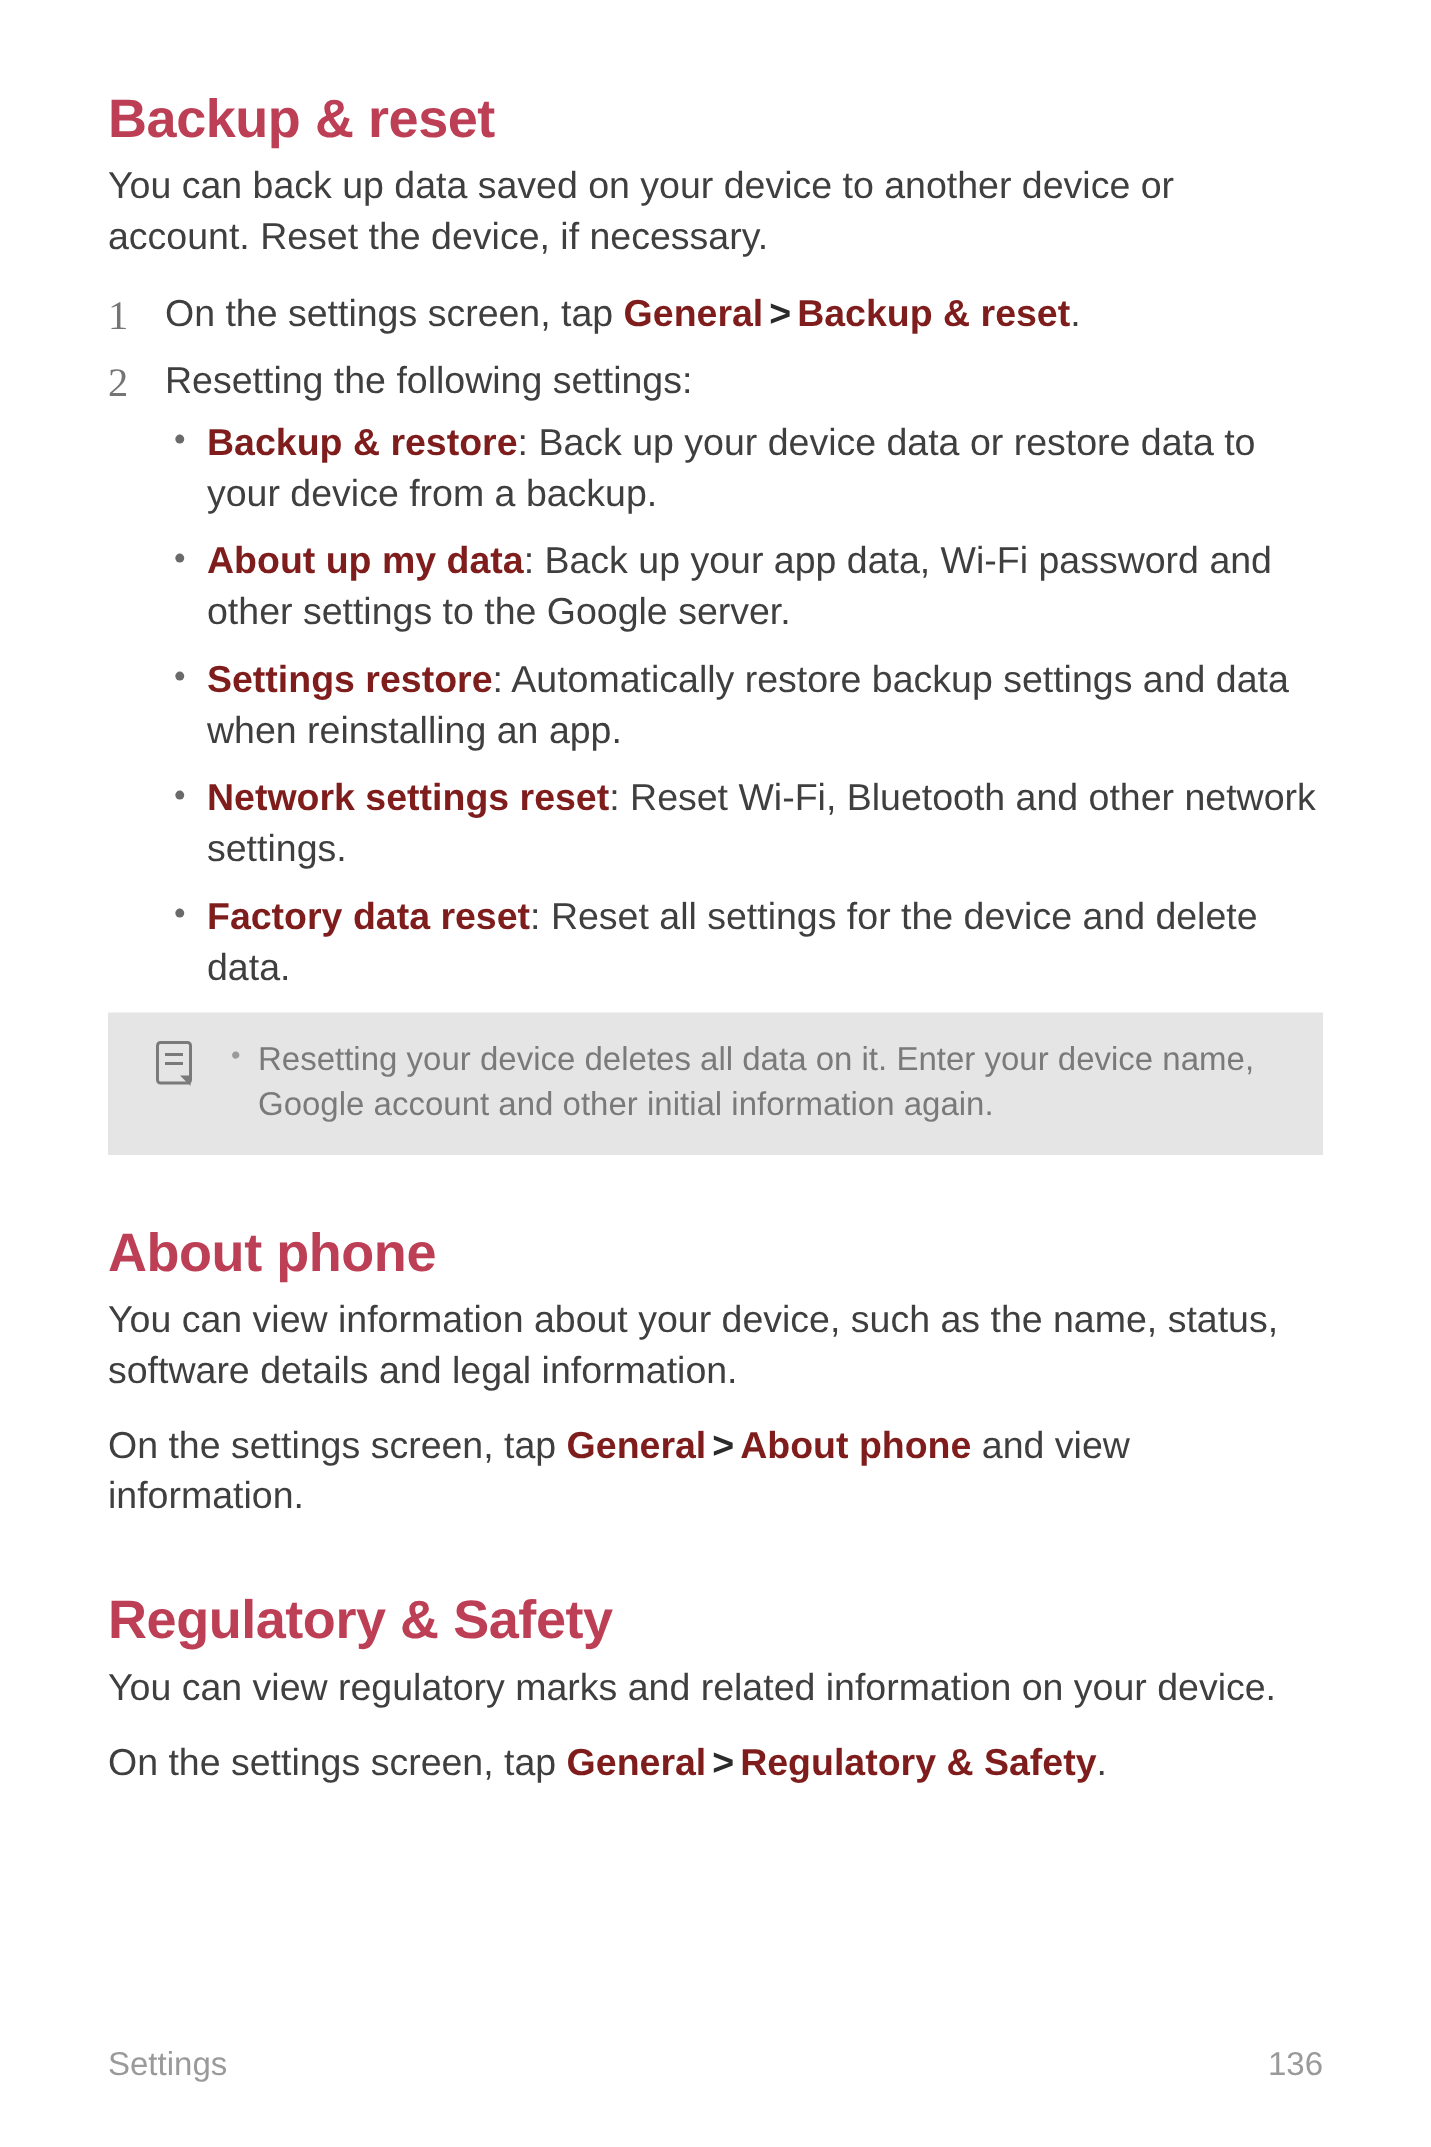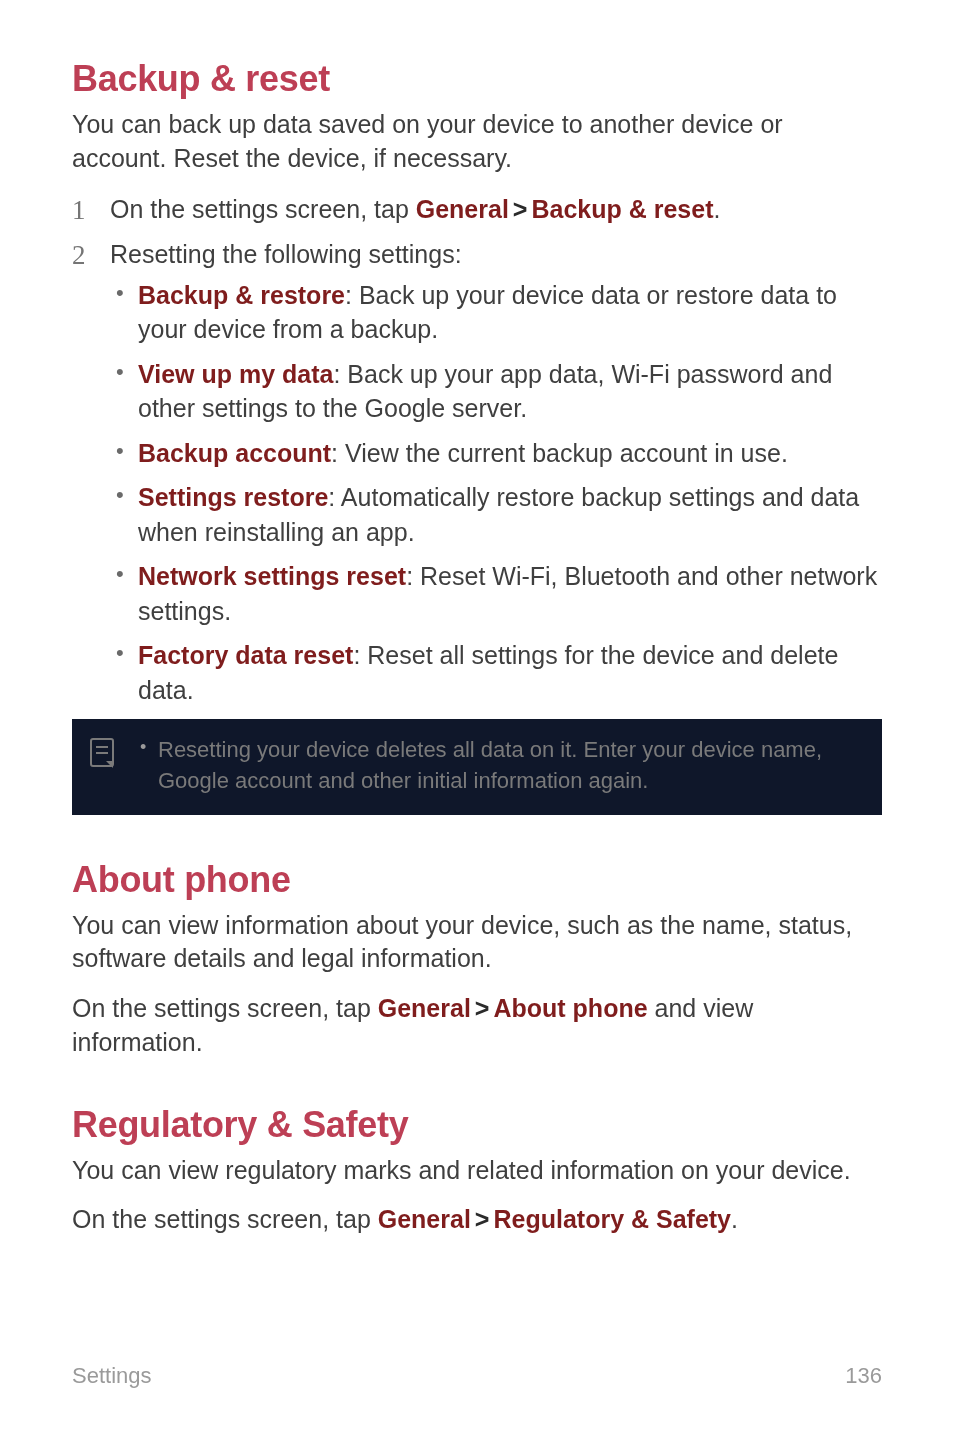--- a/index.html
+++ b/index.html
@@ -72,24 +72,24 @@
     left: 6px;
     top: 0;
     font-size: 22px;
     color: #6a6a6a;
   }
   .link {
     color: #bd3f55;
     font-style: italic;
   }
   .note-box {
-    background: #0f172a;
+    background: #e5e5e5;
     display: flex;
     align-items: flex-start;
-    padding: 16px 22px 18px 16px;
+    padding: 16px 22px 18px 30px;
     margin-top: 8px;
     margin-bottom: 44px;
   }
   .note-icon {
     flex: 0 0 auto;
     width: 30px;
     height: 32px;
     margin-right: 20px;
     margin-top: 2px;
   }
@@ -136,24 +136,21 @@
   <li>
     <span>On the settings screen, tap </span><span class="bold">General</span><span class="gtb">&gt;</span><span class="bold">Backup &amp; reset</span><span>.</span>
   </li>
   <li>
     <span>Resetting the following settings:</span>
     <ul class="bullets">
       <li>
         <span class="bold">Backup &amp; restore</span><span>: Back up your device data or restore data to your device from a backup.</span>
       </li>
       <li>
-        <span class="bold">View up my data</span><span>: Back up your app data, Wi-Fi password and other settings to the Google server.</span>
-      </li>
-      <li>
-        <span class="bold">Backup account</span><span>: View the current backup account in use.</span>
+        <span class="bold">About up my data</span><span>: Back up your app data, Wi-Fi password and other settings to the Google server.</span>
       </li>
       <li>
         <span class="bold">Settings restore</span><span>: Automatically restore backup settings and data when reinstalling an app.</span>
       </li>
       <li>
         <span class="bold">Network settings reset</span><span>: Reset Wi-Fi, Bluetooth and other network settings.</span>
       </li>
       <li>
         <span class="bold">Factory data reset</span><span>: Reset all settings for the device and delete data.</span>
       </li>

